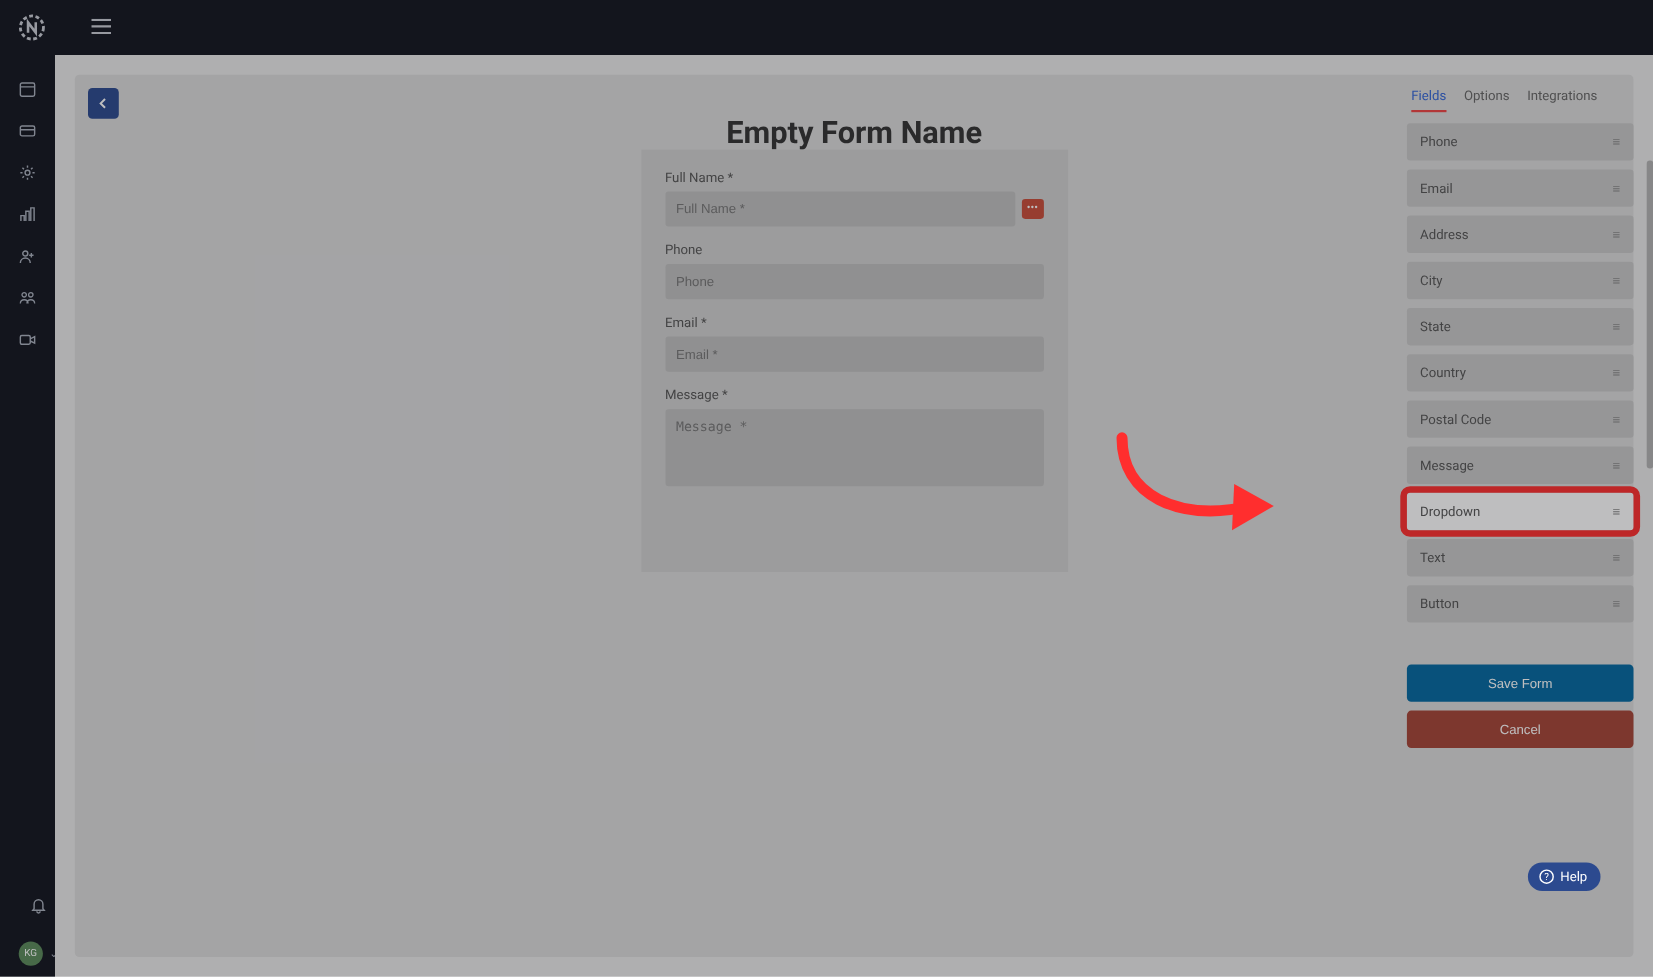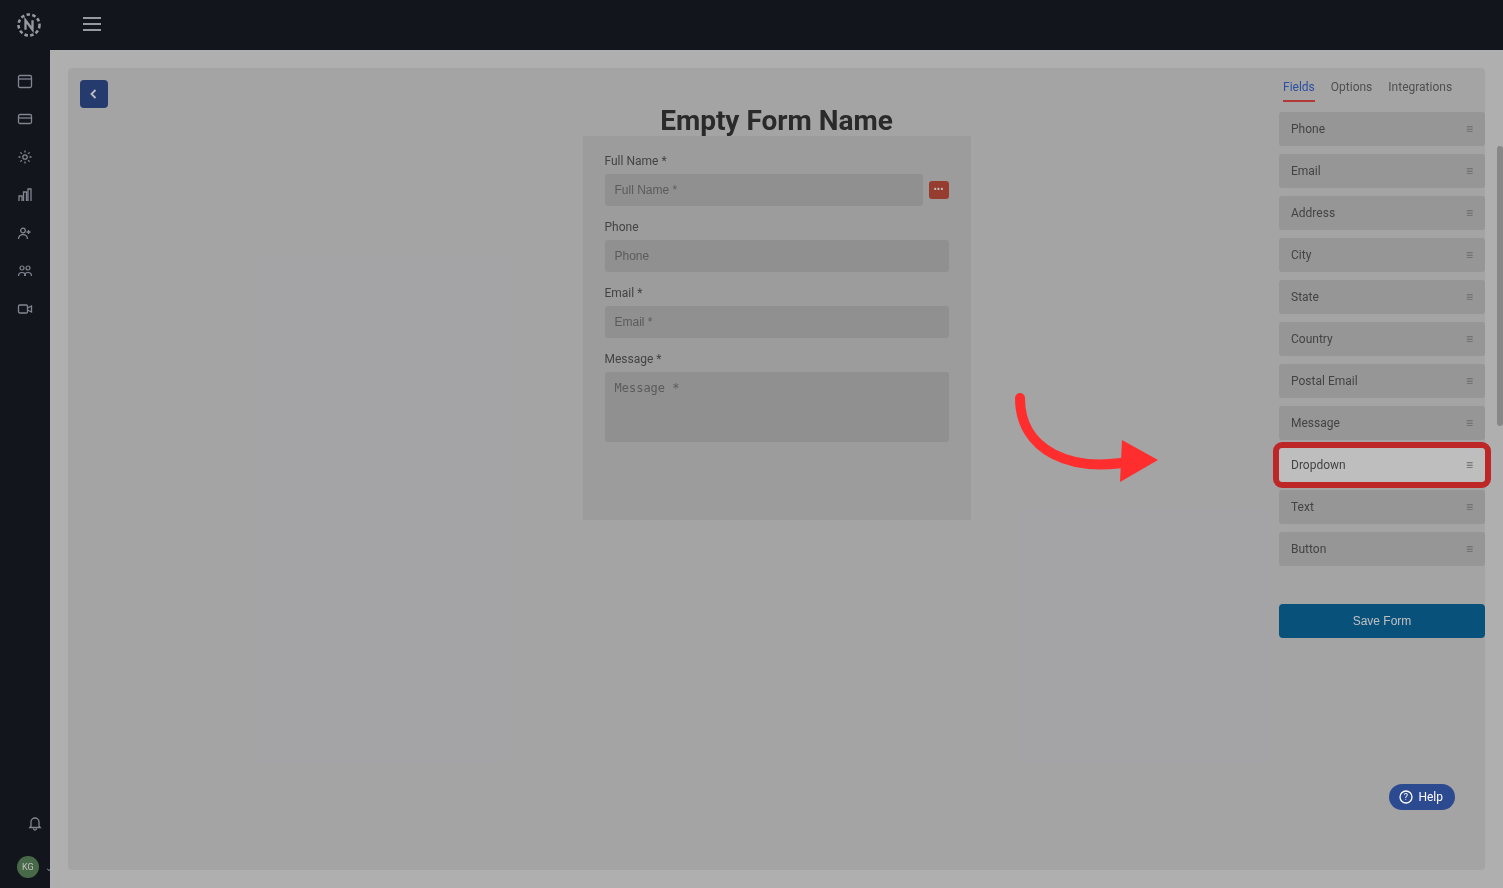--- a/index.html
+++ b/index.html
@@ -410,21 +410,21 @@
           </div>
           <div class="field-chip">
             <span>State</span>
             <span class="grip">≡</span>
           </div>
           <div class="field-chip">
             <span>Country</span>
             <span class="grip">≡</span>
           </div>
           <div class="field-chip">
-            <span>Postal Email</span>
+            <span>Postal Code</span>
             <span class="grip">≡</span>
           </div>
           <div class="field-chip">
             <span>Message</span>
             <span class="grip">≡</span>
           </div>
           <div class="field-chip highlighted">
             <span>Dropdown</span>
             <span class="grip">≡</span>
           </div>
@@ -432,20 +432,21 @@
             <span>Text</span>
             <span class="grip">≡</span>
           </div>
           <div class="field-chip">
             <span>Button</span>
             <span class="grip">≡</span>
           </div>
         </div>
       <div class="panel-buttons">
         <button class="panel-btn save">Save Form</button>
+        <button class="panel-btn cancel">Cancel</button>
       </div>
       <div class="scroll-indicator"></div>
     </div>
   </div>
 </div>
 
 <div class="overlay-dim"></div>
 
 <div class="arrow-annotation">
   <svg width="170" height="110" viewBox="0 0 170 110">

